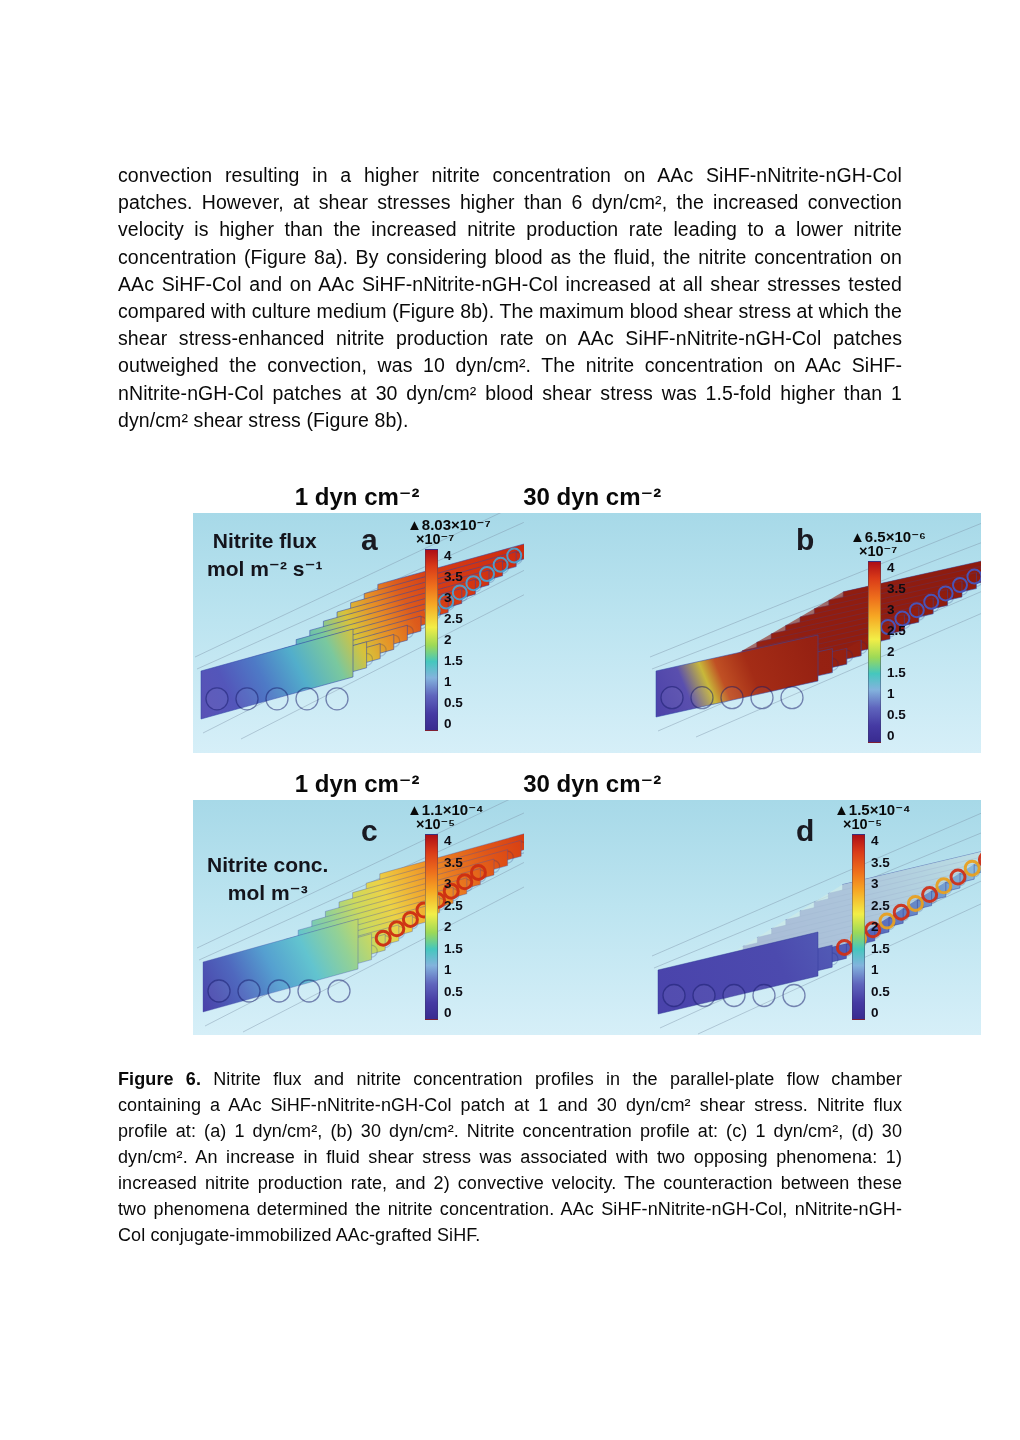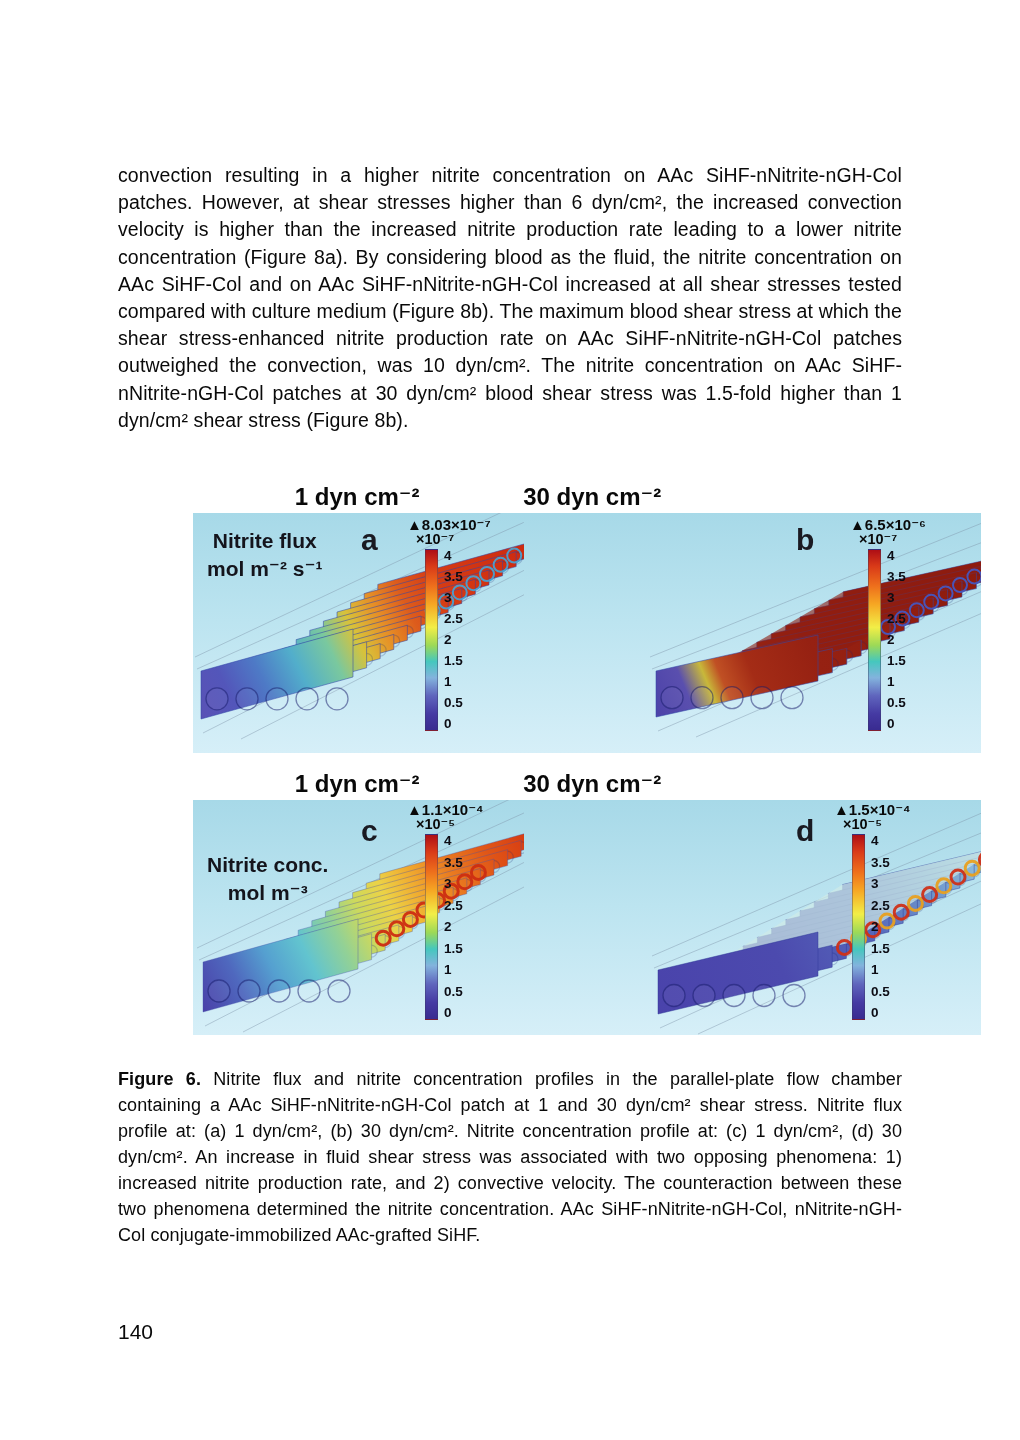--- a/index.html
+++ b/index.html
@@ -303,21 +303,21 @@
             <circle cx="238" cy="114" r="7" fill="none" stroke="#4456c0" stroke-width="2" opacity="0.95"></circle>
             <circle cx="252.4" cy="105.6" r="7" fill="none" stroke="#4456c0" stroke-width="2" opacity="0.95"></circle>
             <circle cx="266.8" cy="97.19999999999999" r="7" fill="none" stroke="#4456c0" stroke-width="2" opacity="0.95"></circle>
             <circle cx="281.2" cy="88.80000000000001" r="7" fill="none" stroke="#4456c0" stroke-width="2" opacity="0.95"></circle>
             <circle cx="295.6" cy="80.39999999999998" r="7" fill="none" stroke="#4456c0" stroke-width="2" opacity="0.95"></circle>
             <circle cx="310" cy="72" r="7" fill="none" stroke="#4456c0" stroke-width="2" opacity="0.95"></circle>
             <circle cx="324.4" cy="63.599999999999994" r="7" fill="none" stroke="#4456c0" stroke-width="2" opacity="0.95"></circle>
             <circle cx="338.8" cy="55.19999999999999" r="7" fill="none" stroke="#4456c0" stroke-width="2" opacity="0.95"></circle>
           </svg>
         <div class="letter" style="left:146px;top:10px;">b</div>
-        <div class="cb-wrap" style="left:200px;top:4px;">
+        <div class="cb-wrap" style="left:200px;top:16px;">
           <div class="cb-max">▲6.5×10⁻⁶</div>
           <div class="cb-scale">×10⁻⁷</div>
           <div class="cb-row">
             <div class="cb-bar" style="background: linear-gradient(rgb(174, 14, 21) 0%, rgb(217, 58, 24) 9%, rgb(238, 111, 28) 20%, rgb(246, 166, 35) 30%, rgb(242, 238, 71) 43%, rgb(156, 217, 87) 53%, rgb(69, 199, 190) 62%, rgb(131, 179, 221) 71%, rgb(95, 101, 189) 81%, rgb(69, 58, 163) 91%, rgb(57, 43, 144) 100%);"></div>
             <div class="cb-ticks">
                 <span style="top: 0px;">4</span>
                 <span style="top: 21px;">3.5</span>
                 <span style="top: 42px;">3</span>
                 <span style="top: 63px;">2.5</span>
                 <span style="top: 84px;">2</span>
@@ -602,15 +602,14 @@
         </div>
       </div>
     </div>
 
   </div>
 
   <p class="caption">
     <span class="cap-label">Figure 6.</span><span> Nitrite flux and nitrite concentration profiles in the parallel-plate flow chamber containing a AAc SiHF-nNitrite-nGH-Col patch at 1 and 30 dyn/cm² shear stress. Nitrite flux profile at: (a) 1 dyn/cm², (b) 30 dyn/cm². Nitrite concentration profile at: (c) 1 dyn/cm², (d) 30 dyn/cm². An increase in fluid shear stress was associated with two opposing phenomena: 1) increased nitrite production rate, and 2) convective velocity. The counteraction between these two phenomena determined the nitrite concentration. AAc SiHF-nNitrite-nGH-Col, nNitrite-nGH-Col conjugate-immobilized AAc-grafted SiHF.</span>
   </p>
 
-  <div class="page-number">140</div>
 
 </div>
 
 </body></html>

